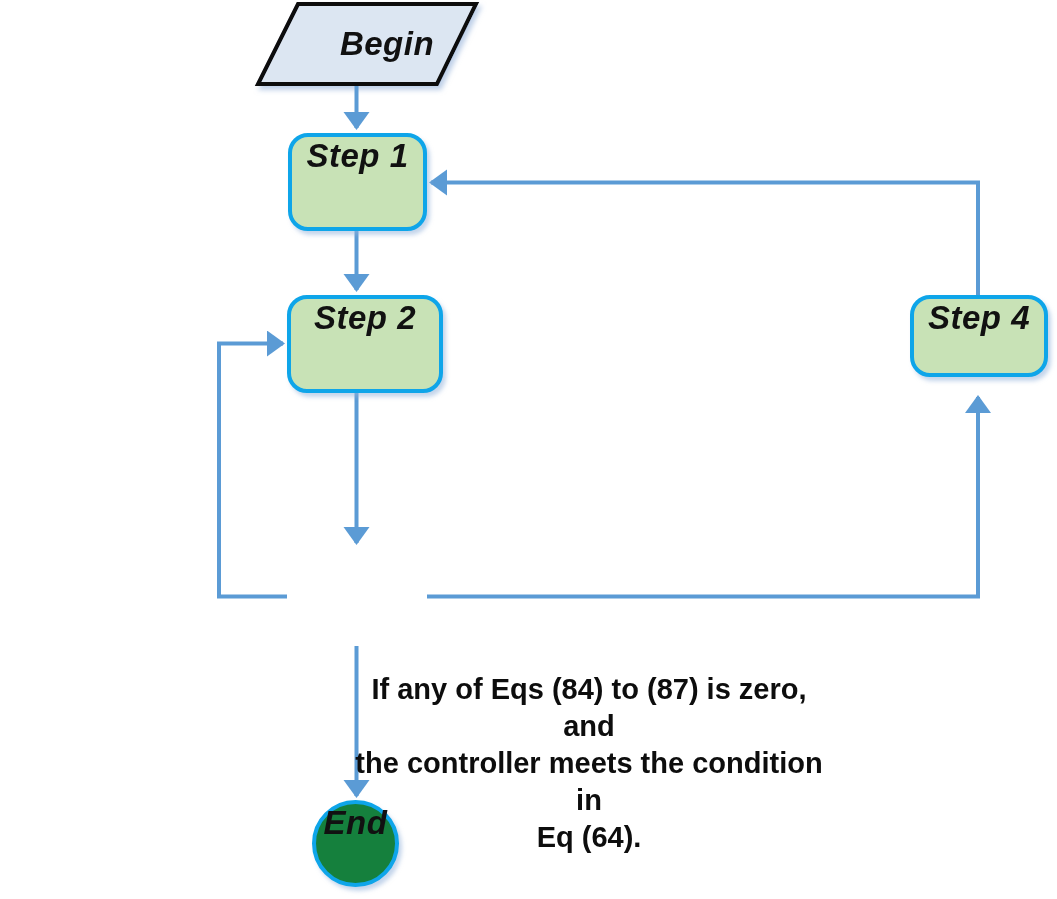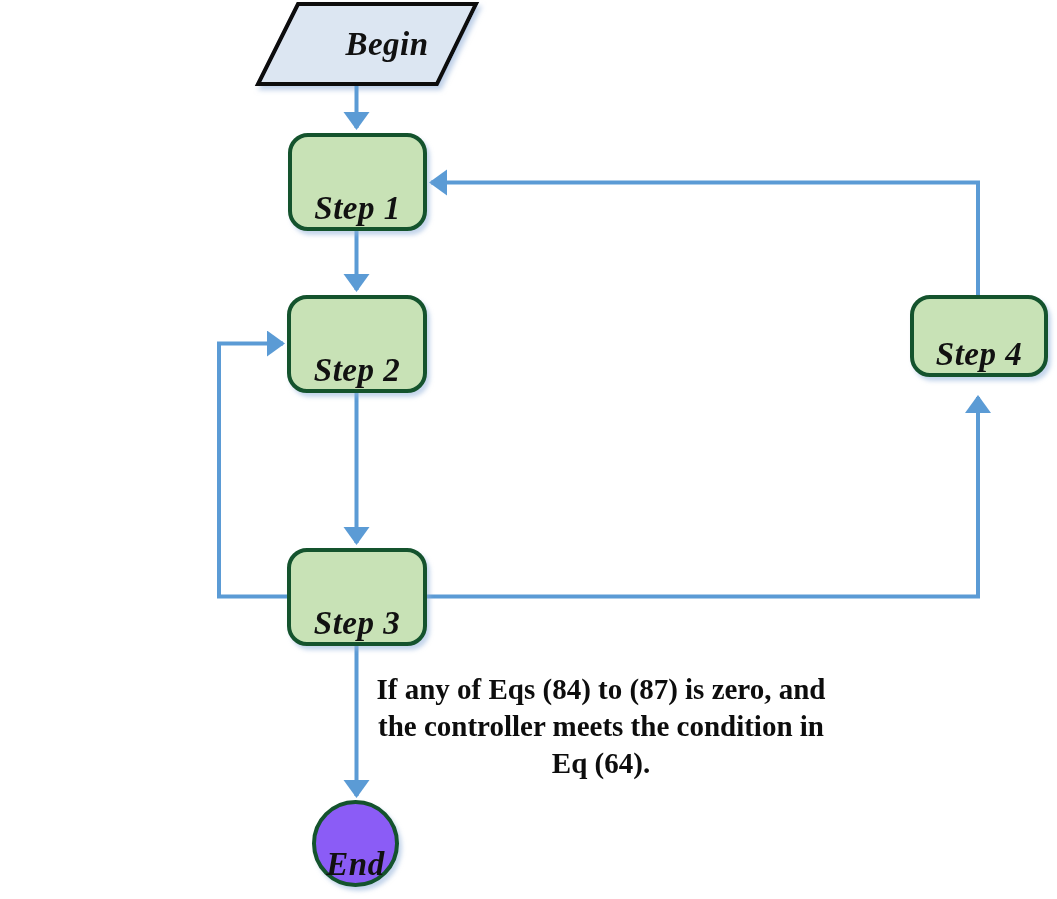--- a/index.html
+++ b/index.html
@@ -1,36 +1,36 @@
 <!DOCTYPE html>
 <html><head>
 <meta charset="utf-8">
 <style>
   html,body{margin:0;padding:0;background:#ffffff;}
   .canvas{
     position:relative;
     width:1057px;height:899px;
     background:#ffffff;
-    font-family:Liberation Serif, serif;
+    font-family:Liberation Sans, sans-serif;
     overflow:hidden;
   }
   .connectors{position:absolute;left:0;top:0;}
   .node{
     position:absolute;
-    display:flex;align-items:flex-end;justify-content:center;
-    border:4px solid #14532d;
+    display:flex;align-items:flex-start;justify-content:center;
+    border:4px solid #0ea5e9;
     box-sizing:border-box;
     background:#c8e2b6;
   }
   .step{
     border-radius:20px;
     box-shadow:3px 4px 4px rgba(148,178,218,0.55);
   }
   .terminal-circle{
-    background:#8b5cf6;
+    background:#15803d;
     border-radius:50%;
     box-shadow:3px 4px 4px rgba(148,178,218,0.55);
   }
   .node-label,.begin-label{
     font-weight:bold;font-style:italic;
     font-size:33px;color:#111111;
     letter-spacing:0.5px;
   }
   .begin-overlay{
     position:absolute;left:298px;top:4px;width:178px;height:80px;
@@ -39,21 +39,21 @@
   .annotation{
     position:absolute;
     font-weight:bold;
     font-size:29px;line-height:36px;
     color:#0d0d0d;
     text-align:center;
     white-space:pre-line;
   }
   .ann-loop-back{left:0px;top:410px;width:205px;line-height:37px;}
   .ann-step4{left:408px;top:383px;width:412px;}
-  .ann-end{left:360px;top:671px;width:482px;line-height:37px;}
+  .ann-end{left:348px;top:671px;width:482px;line-height:37px;}
 </style>
 </head>
 <body>
 
 <div class="canvas">
 
   <svg class="connectors" width="1057" height="899" viewBox="0 0 1057 899">
     <defs>
       <marker id="arrow" markerUnits="userSpaceOnUse" markerWidth="20" markerHeight="28" refX="16" refY="13" orient="auto">
         <path d="M0,0 L18,13 L0,26 Z" fill="#5b9bd5"></path>
@@ -75,27 +75,24 @@
   </svg>
 
   <div class="begin-overlay">
     <span class="begin-label">Begin</span>
   </div>
 
   <div class="node step" style="left:288px;top:133px;width:139px;height:98px">
     <span class="node-label">Step 1</span>
   </div>
 
-  <div class="node step" style="left:287px;top:295px;width:140px;height:98px">
+  <div class="node step" style="left:287px;top:295px;width:156px;height:98px">
     <span class="node-label">Step 2</span>
   </div>
 
-  <div class="node step" style="left:287px;top:548px;width:140px;height:98px">
-    <span class="node-label">Step 3</span>
-  </div>
 
   <div class="node step" style="left:910px;top:295px;width:138px;height:82px">
     <span class="node-label">Step 4</span>
   </div>
 
   <div class="node terminal-circle" style="left:312px;top:800px;width:87px;height:87px">
     <span class="node-label">End</span>
   </div>
 
 

